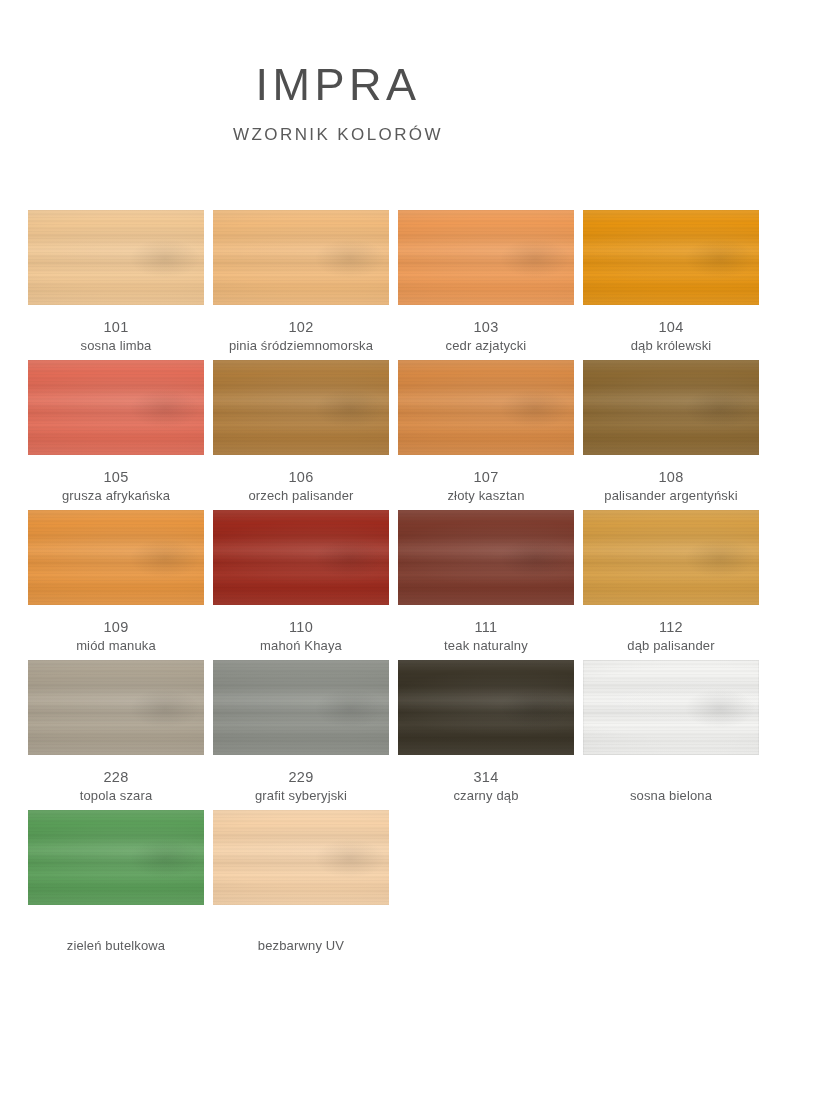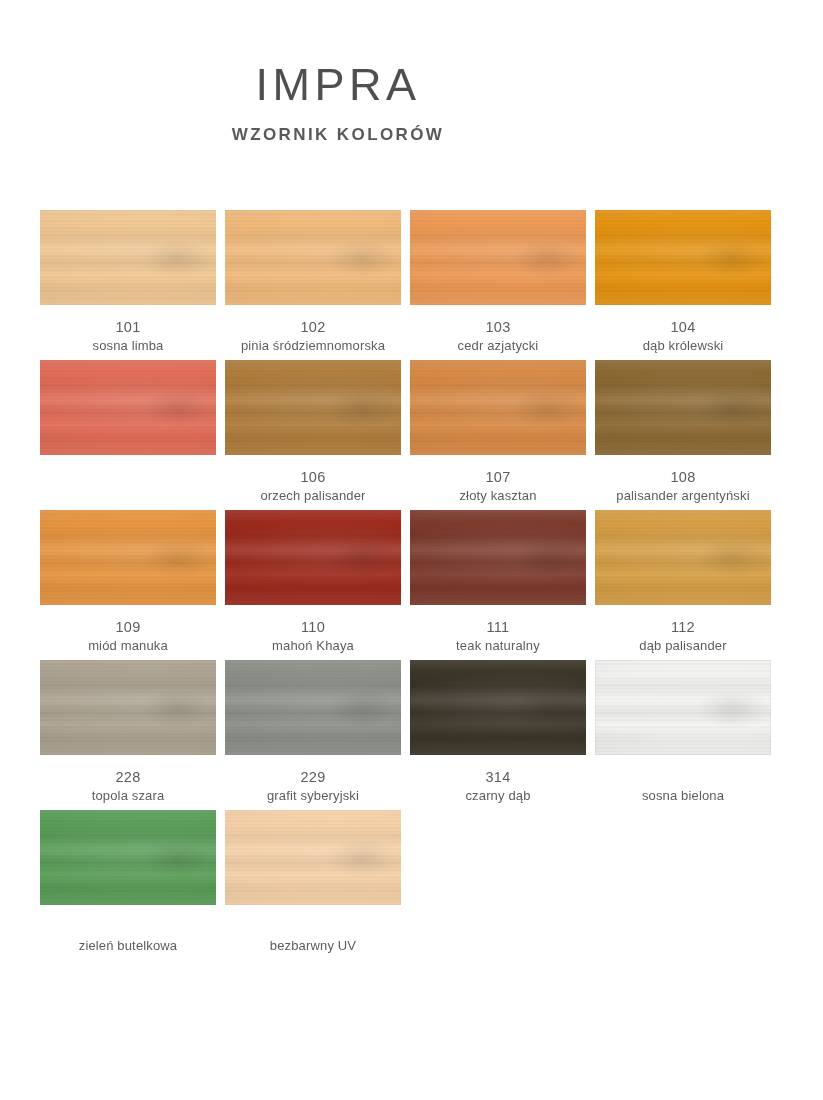--- a/index.html
+++ b/index.html
@@ -20,27 +20,27 @@
     color:#4f4f4f;
     font-weight:400;
     line-height:1;
     margin:0;
   }
   .subtitle{
     margin:18px 0 0 0;
     font-size:17px;
     letter-spacing:2.4px;
     color:#5a5a5a;
-    font-weight:700;
+    font-weight:400;
   }
 
   
   .grid{
     position:absolute;
-    left:40px;
+    left:28px;
     top:210px;
     width:736px;
   }
   .row{
     display:flex;
     height:150px;
   }
   .cell{
     width:176px;
     margin-right:9px;
@@ -180,20 +180,24 @@
           </div>
         </div>
       </div>
       <div class="row">
         <div class="cell">
           <div class="swatch" title="105 grusza afrykańska" style="background-color: rgb(227, 108, 87);">
             <div class="bands"></div>
             <div class="grain"></div>
             <div class="knot"></div>
           </div>
+          <div class="caption">
+            <span class="code">105</span>
+            <span class="name">grusza afrykańska</span>
+          </div>
         </div>
         <div class="cell">
           <div class="swatch" title="106 orzech brazylijski" style="background-color: rgb(176, 125, 60);">
             <div class="bands"></div>
             <div class="grain"></div>
             <div class="knot"></div>
           </div>
           <div class="caption">
             <span class="code">106</span>
             <span class="name">orzech palisander</span>

